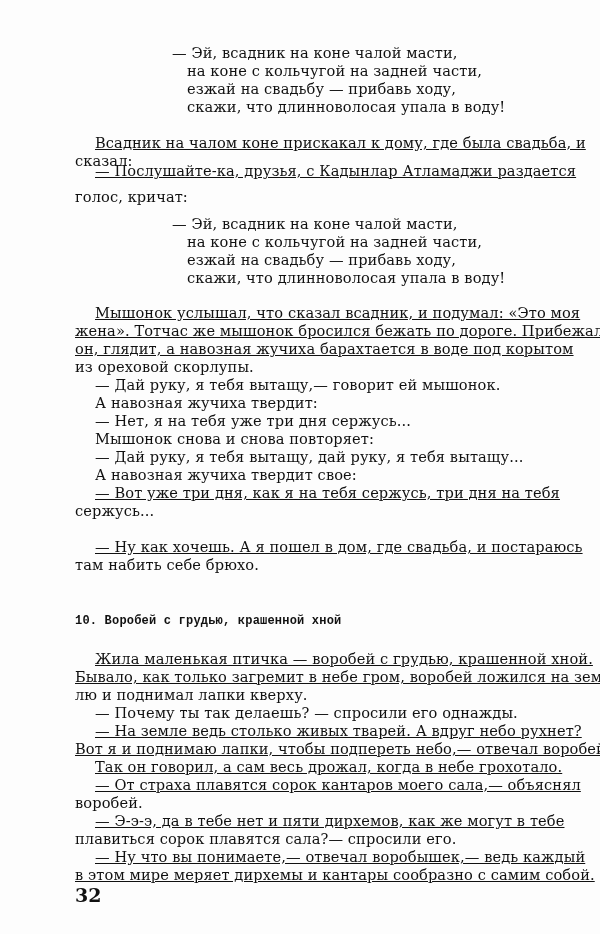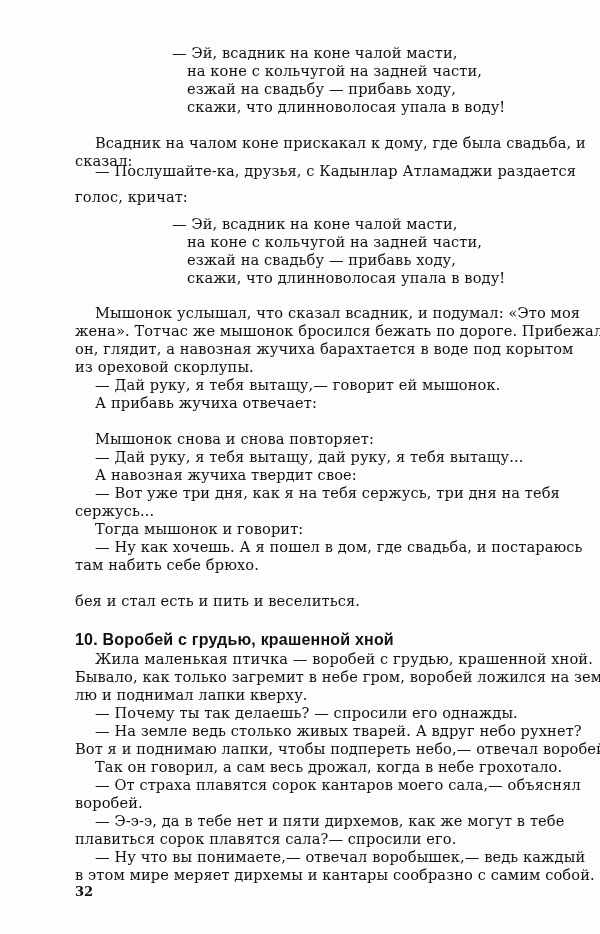--- a/index.html
+++ b/index.html
@@ -1,26 +1,26 @@
 <!DOCTYPE html>
 <html><head>
 <meta charset="utf-8">
 <style>
   html, body { margin: 0; padding: 0; background: #fdfdfd; }
   body { width: 600px; height: 934px; position: relative; overflow: hidden;
          font-family: "DejaVu Serif", "Liberation Serif", serif; color: #111; }
   .page { position: absolute; left: 0; top: 0; width: 600px; height: 934px; padding-left: 26px; }
   .ln { position: absolute; white-space: nowrap; font-size: 14.6px; line-height: 18px;
         letter-spacing: 0.1px; font-family: "DejaVu Serif", serif; }
-  .just { left: 75px; width: 477px; text-align: justify; text-align-last: justify; }
+  .just { left: 75px; width: 477px; text-align: justify; text-align-last: justify; text-decoration: underline; }
   .verse { left: 172px; }
   .verse.cont { left: 187px; }
-  .heading { position: absolute; left: 75px; top: 631px; font-family: Liberation Sans, sans-serif;
-             font-weight: bold; font-size: 16px; letter-spacing: 0.2px; white-space: nowrap; }
-  .pagenum { position: absolute; left: 75px; top: 875px; font-weight: bold; font-size: 13px;
+  .heading { position: absolute; left: 75px; top: 614px; font-family: Liberation Mono, monospace;
+             font-weight: bold; font-size: 12px; letter-spacing: 0.2px; white-space: nowrap; }
+  .pagenum { position: absolute; left: 75px; top: 875px; font-weight: bold; font-size: 19px;
              font-family: "DejaVu Serif", serif; }
 </style>
 </head>
 <body>
 
 <div class="page">
 
   <div class="ln verse" style="top:44px">— Эй, всадник на коне чалой масти,</div>
   <div class="ln verse cont" style="top:62px">на коне с кольчугой на задней части,</div>
   <div class="ln verse cont" style="top:80px">езжай на свадьбу — прибавь ходу,</div>
@@ -34,30 +34,29 @@
   <div class="ln verse" style="top:215px">— Эй, всадник на коне чалой масти,</div>
   <div class="ln verse cont" style="top:233px">на коне с кольчугой на задней части,</div>
   <div class="ln verse cont" style="top:251px">езжай на свадьбу — прибавь ходу,</div>
   <div class="ln verse cont" style="top:269px">скажи, что длинноволосая упала в воду!</div>
 
   <div class="ln just" style="top:304px; left:95px; width:457px">Мышонок услышал, что сказал всадник, и подумал: «Это моя</div>
   <div class="ln just" style="top:322px">жена». Тотчас же мышонок бросился бежать по дороге. Прибежал</div>
   <div class="ln just" style="top:340px">он, глядит, а навозная жучиха барахтается в воде под корытом</div>
   <div class="ln" style="top:358px; left:75px">из ореховой скорлупы.</div>
   <div class="ln" style="top:376px; left:95px">— Дай руку, я тебя вытащу,— говорит ей мышонок.</div>
-  <div class="ln" style="top:394px; left:95px">А прибавь жучиха отвечает:</div>
+  <div class="ln" style="top:394px; left:95px">А навозная жучиха твердит:</div>
+  <div class="ln" style="top:412px; left:95px">— Нет, я на тебя уже три дня сержусь...</div>
   <div class="ln" style="top:430px; left:95px">Мышонок снова и снова повторяет:</div>
   <div class="ln" style="top:448px; left:95px">— Дай руку, я тебя вытащу, дай руку, я тебя вытащу...</div>
   <div class="ln" style="top:466px; left:95px">А навозная жучиха твердит свое:</div>
   <div class="ln just" style="top:484px; left:95px; width:457px">— Вот уже три дня, как я на тебя сержусь, три дня на тебя</div>
   <div class="ln" style="top:502px; left:75px">сержусь...</div>
-  <div class="ln" style="top:520px; left:95px">Тогда мышонок и говорит:</div>
   <div class="ln just" style="top:538px; left:95px; width:457px">— Ну как хочешь. А я пошел в дом, где свадьба, и постараюсь</div>
   <div class="ln" style="top:556px; left:75px">там набить себе брюхо.</div>
-  <div class="ln" style="top:592px; left:75px">бея и стал есть и пить и веселиться.</div>
 
   <div class="heading">10. Воробей с грудью, крашенной хной</div>
 
   <div class="ln just" style="top:650px; left:95px; width:457px">Жила маленькая птичка — воробей с грудью, крашенной хной.</div>
   <div class="ln just" style="top:668px">Бывало, как только загремит в небе гром, воробей ложился на зем-</div>
   <div class="ln" style="top:686px; left:75px">лю и поднимал лапки кверху.</div>
   <div class="ln" style="top:704px; left:95px">— Почему ты так делаешь? — спросили его однажды.</div>
   <div class="ln just" style="top:722px; left:95px; width:457px">— На земле ведь столько живых тварей. А вдруг небо рухнет?</div>
   <div class="ln just" style="top:740px">Вот я и поднимаю лапки, чтобы подпереть небо,— отвечал воробей.</div>
   <div class="ln just" style="top:758px; left:95px; width:457px">Так он говорил, а сам весь дрожал, когда в небе грохотало.</div>

